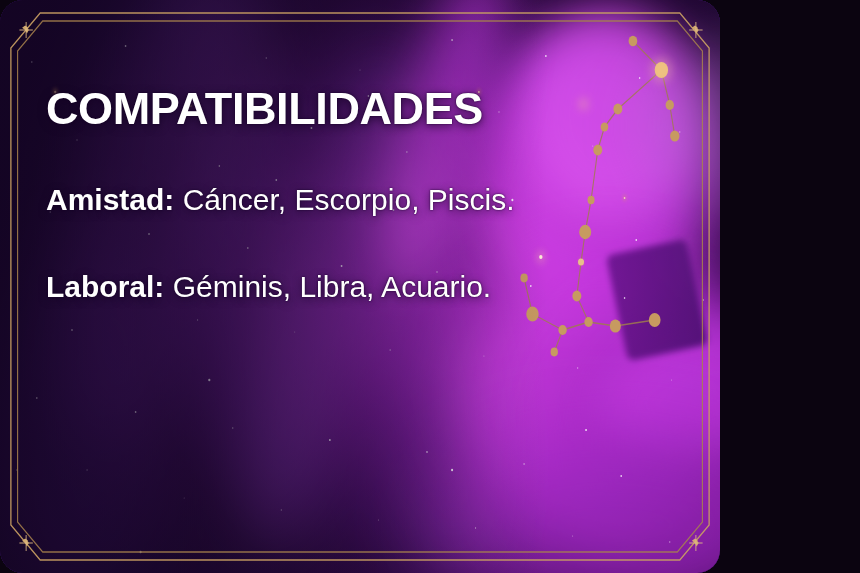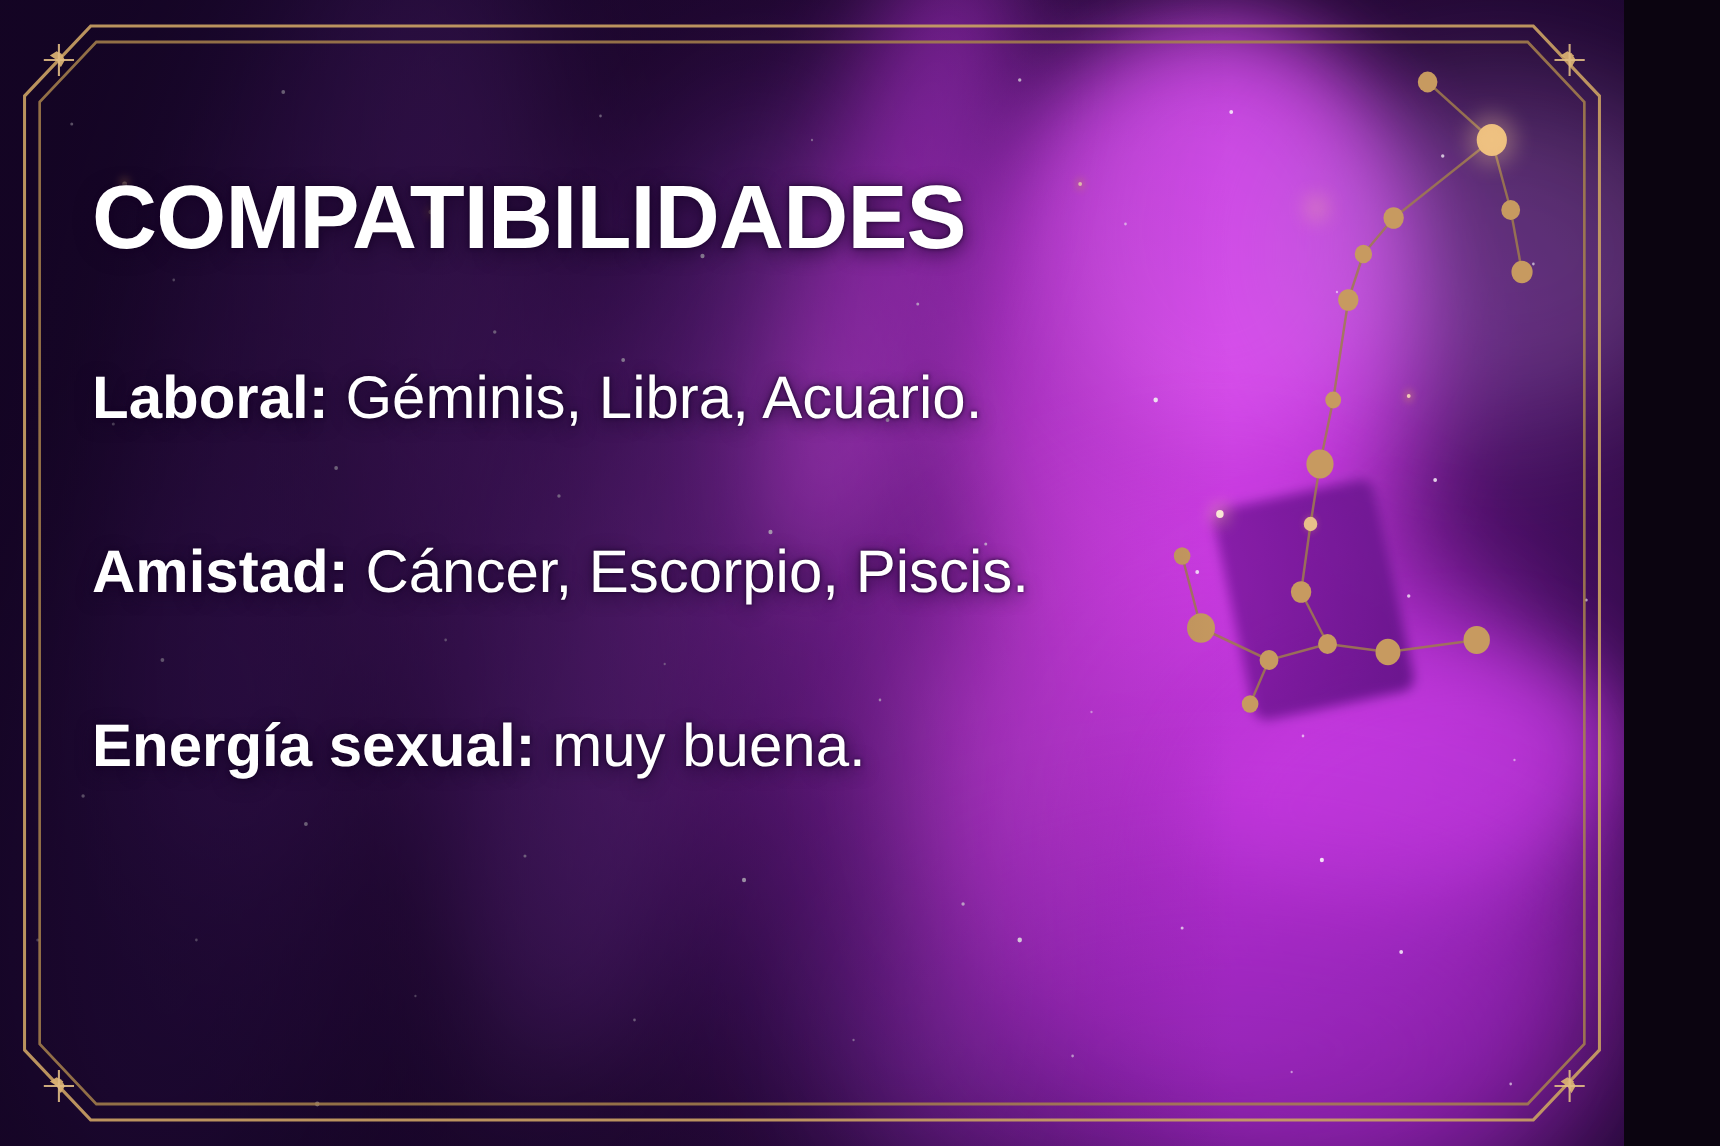--- a/index.html
+++ b/index.html
@@ -2,25 +2,26 @@
 <html><head>
 <meta charset="utf-8">
 <style>
   html, body {
     margin: 0;
     padding: 0;
     background: #0b0410;
   }
   #card {
     position: relative;
-    width: 812px;
+    width: 720px;
     height: 573px;
     overflow: hidden;
     font-family: "Liberation Sans", sans-serif;
     background: #6d28d9;
+    border-radius: 23px;
   }
 
   
   .layer { position: absolute; inset: 0; pointer-events: none; }
 
   
   #bg-base {
     background:
       radial-gradient(ellipse 62% 78% at 64% 52%, #8e1fa8 0%, #7a1a95 16%, #5b1276 34%, #3d0d57 54%, #260838 72%, #17052a 100%),
       linear-gradient(120deg, #12041f 0%, #1d0733 28%, #2a0a42 50%, #1b0630 78%, #0e0318 100%);
@@ -262,25 +263,22 @@
         <path d="M831.2,535 L831.2,551 M823.2,543 L839.2,543"></path>
       </g>
     </svg>
   </div>
 
   <div id="content">
     <h1 id="title">COMPATIBILIDADES</h1>
 
 
     <p class="line">
+      <span class="lbl">Amistad:</span><span> </span><span class="val">Cáncer, Escorpio, Piscis.</span>
+    </p>
+
+    <p class="line">
       <span class="lbl">Laboral:</span><span> </span><span class="val">Géminis, Libra, Acuario.</span>
     </p>
 
-    <p class="line">
-      <span class="lbl">Amistad:</span><span> </span><span class="val">Cáncer, Escorpio, Piscis.</span>
-    </p>
-
-    <p class="line">
-      <span class="lbl">Energía sexual:</span><span> </span><span class="val">muy buena.</span>
-    </p>
   </div>
 
 </div>
 
 </body></html>

